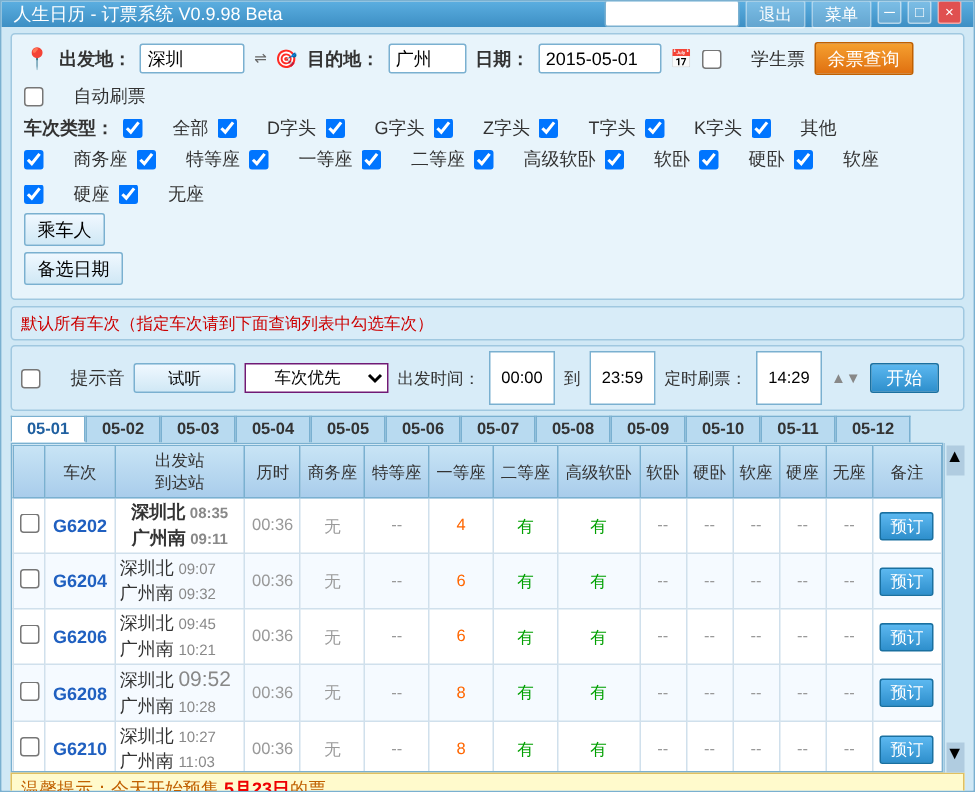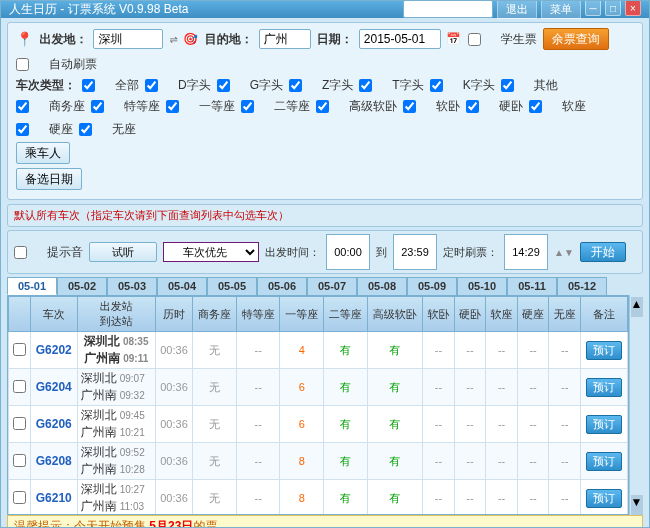--- a/index.html
+++ b/index.html
@@ -449,21 +449,21 @@
                 <td class="no-ticket">--</td>
                 <td class="no-ticket">--</td>
                 <td class="no-ticket">--</td>
                 <td class="no-ticket">--</td>
                 <td class="no-ticket">--</td>
                 <td><button class="btn-book">预订</button></td>
               </tr>
               <tr>
                 <td><input type="checkbox" style=""></td>
                 <td><span class="train-num">G6208</span></td>
-                <td style="text-align: left;"><span style="color:#333">深圳北</span> <span style="color:#888;font-size:10px;">09:52</span><br><span style="color:#333">广州南</span> <span style="color:#888;font-size:10px;">10:28</span></td>
+                <td style="text-align: left;"><span style="color:#333">深圳北</span> <span style="color:#888;font-size:14px;">09:52</span><br><span style="color:#333">广州南</span> <span style="color:#888;font-size:10px;">10:28</span></td>
                 <td class="no-ticket">00:36</td>
                 <td class="no-ticket">无</td>
                 <td class="no-ticket">--</td>
                 <td class="num-ticket">8</td>
                 <td class="has-ticket">有</td>
                 <td class="has-ticket">有</td>
                 <td class="no-ticket">--</td>
                 <td class="no-ticket">--</td>
                 <td class="no-ticket">--</td>
                 <td class="no-ticket">--</td>

